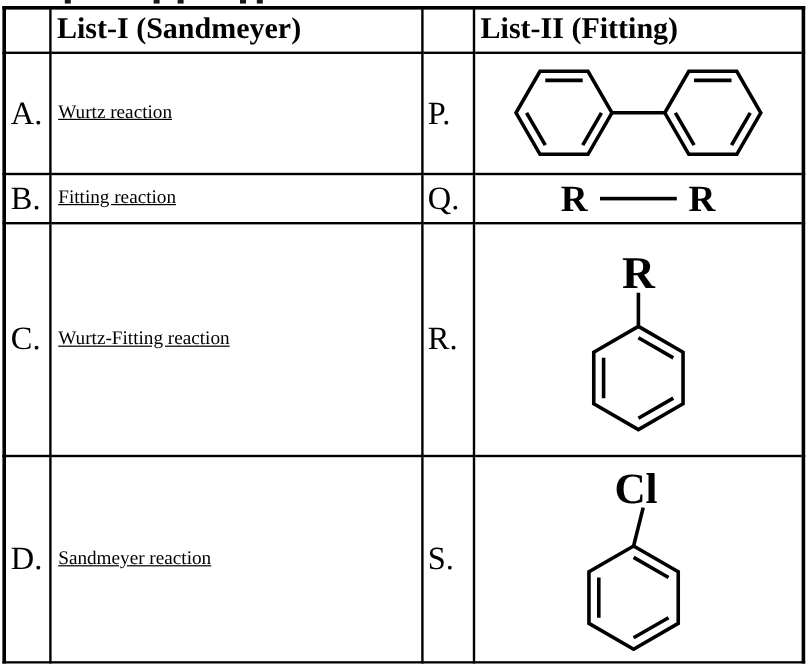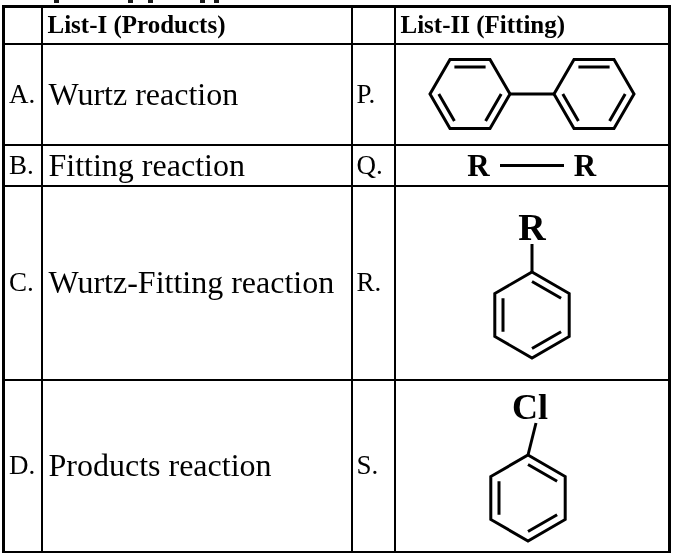--- a/index.html
+++ b/index.html
@@ -41,23 +41,24 @@
     font-weight: bold;
     font-size: 25px;
     padding-left: 5px;
     white-space: nowrap;
   }
   .key-cell {
     font-size: 27px;
     padding-left: 4px;
   }
   .reaction-cell {
-    font-size: 32px;
+    font-size: 16px;
     padding-left: 6px;
     white-space: nowrap;
+    text-decoration: underline;
   }
   .product-cell {
     text-align: center;
   }
   .product-cell svg {
     display: block;
     margin: 0 auto;
   }
   .formula {
     display: flex;
@@ -97,21 +98,21 @@
   <colgroup>
     <col style="width:38px">
     <col style="width:310px">
     <col style="width:43px">
     <col style="width:275px">
   </colgroup>
 
   <tbody>
       <tr style="height:37px">
     <td></td>
-    <td class="header-cell">List-I (Products)</td>
+    <td class="header-cell">List-I (Sandmeyer)</td>
     <td></td>
     <td class="header-cell">List-II (Fitting)</td>
   </tr>
 
   <tr style="height:101px">
     <td class="key-cell">A.</td>
     <td class="reaction-cell">Wurtz reaction</td>
     <td class="key-cell">P.</td>
     <td class="product-cell">
       <svg width="212" height="80" viewBox="0 0 212 80">
@@ -150,21 +151,21 @@
           <path d="M50,38 V66"></path>
           <path d="M50,66 87.2,87.5 87.2,130.5 50,152 12.8,130.5 12.8,87.5 Z"></path>
           <path d="M50,75.5 79.1,92.2 M21,92.2 V125.8 M79.1,125.8 50,142.5"></path>
         </g>
       </svg>
     </td>
   </tr>
 
   <tr style="height:173px">
     <td class="key-cell">D.</td>
-    <td class="reaction-cell">Products reaction</td>
+    <td class="reaction-cell">Sandmeyer reaction</td>
     <td class="key-cell">S.</td>
     <td class="product-cell">
       <svg width="104" height="154" viewBox="0 0 104 154">
         <text class="struct-label" x="50" y="30" text-anchor="middle" font-size="36">Cl</text>
         <g class="struct-stroke">
           <path d="M48,66 56,34"></path>
           <path d="M48,66 85.2,87.5 85.2,130.5 48,152 10.8,130.5 10.8,87.5 Z"></path>
           <path d="M48,75.5 77.1,92.2 M19,92.2 V125.8 M77.1,125.8 48,142.5"></path>
         </g>
       </svg>

